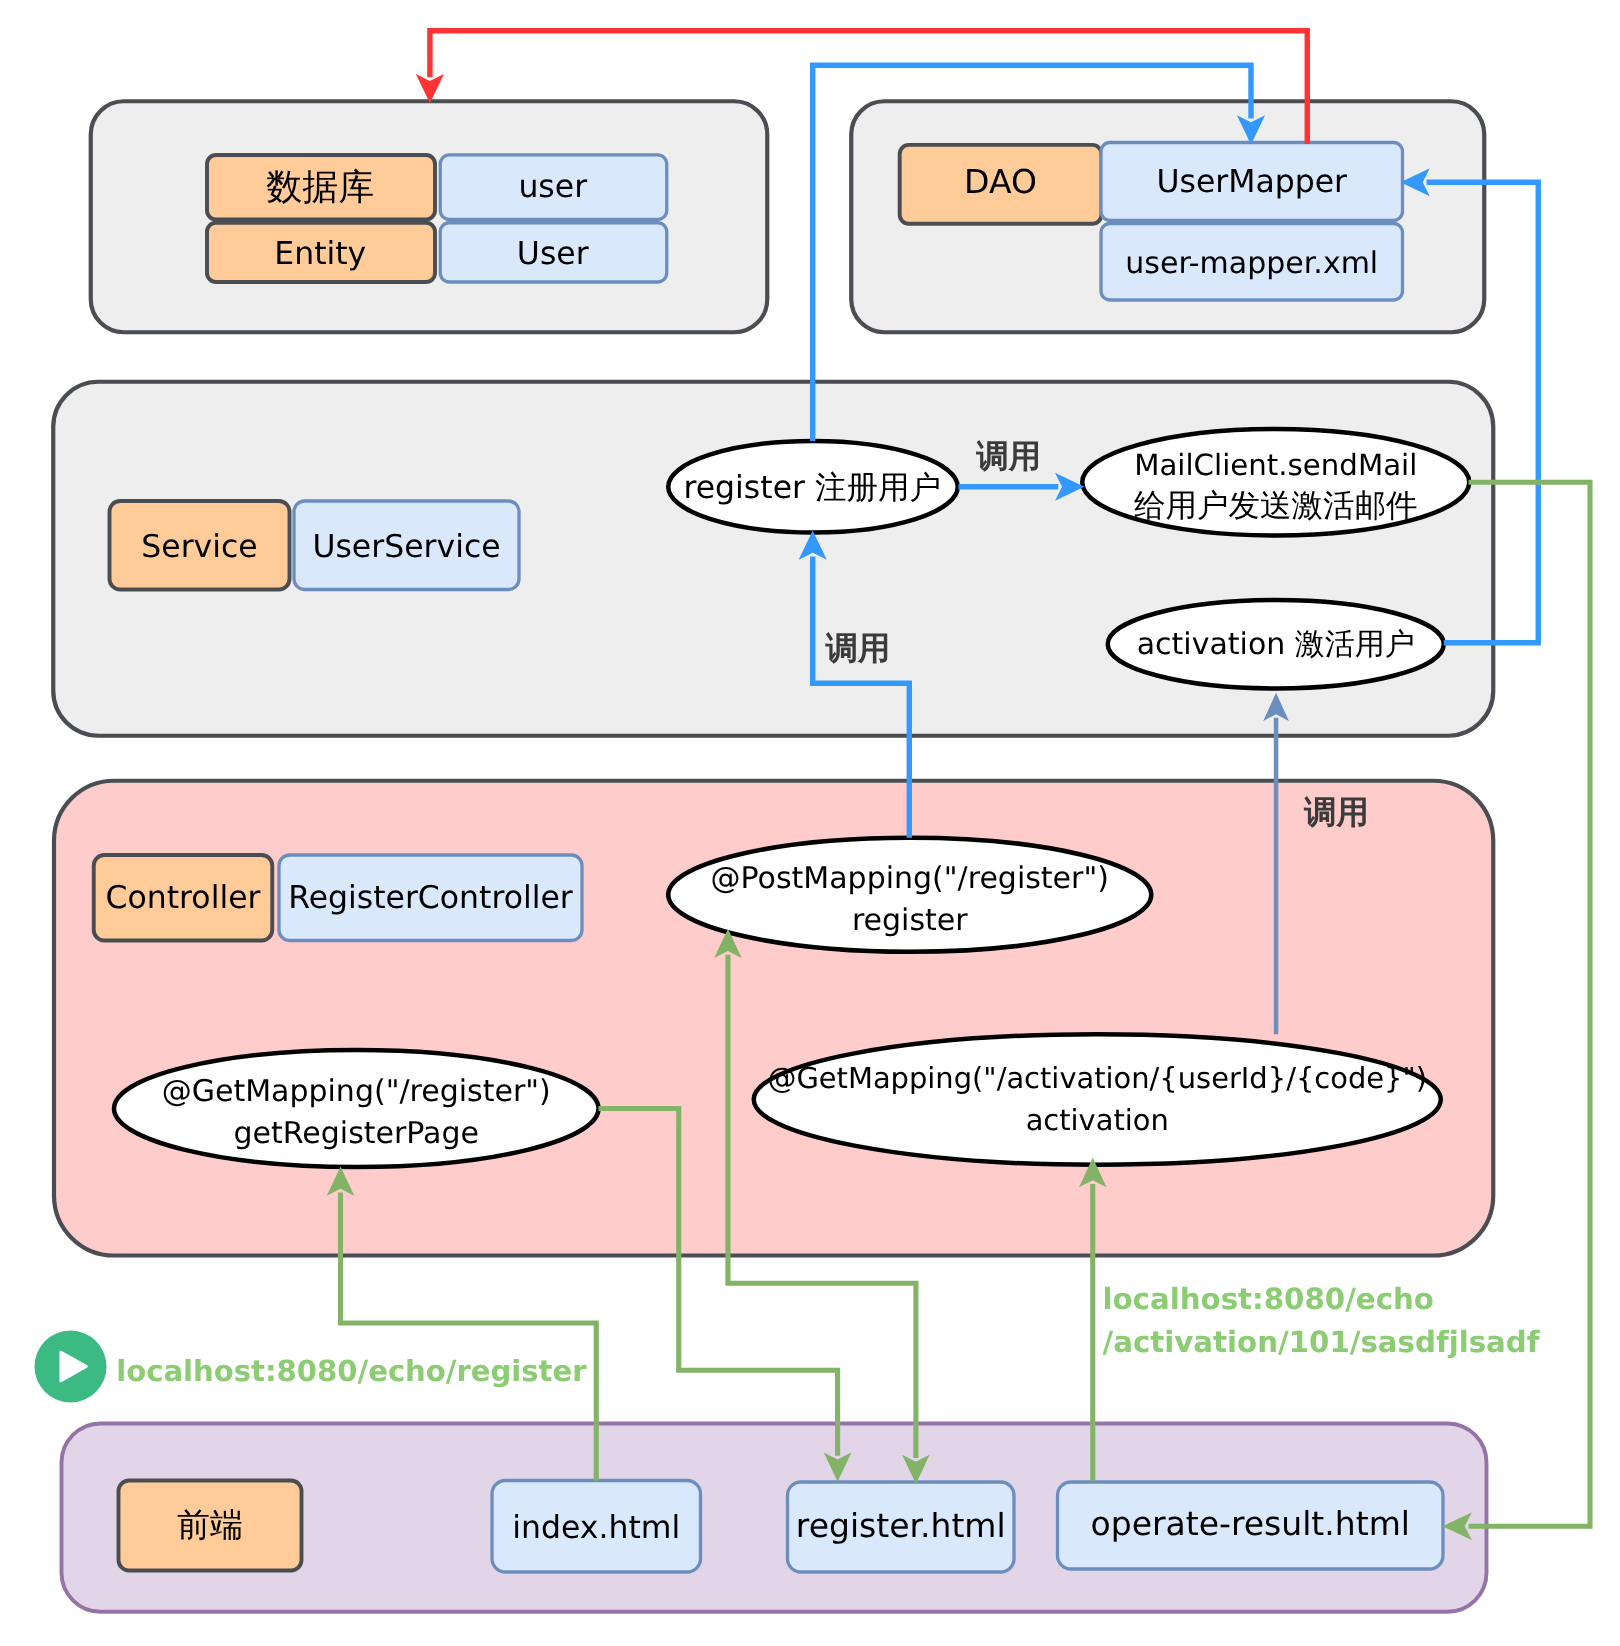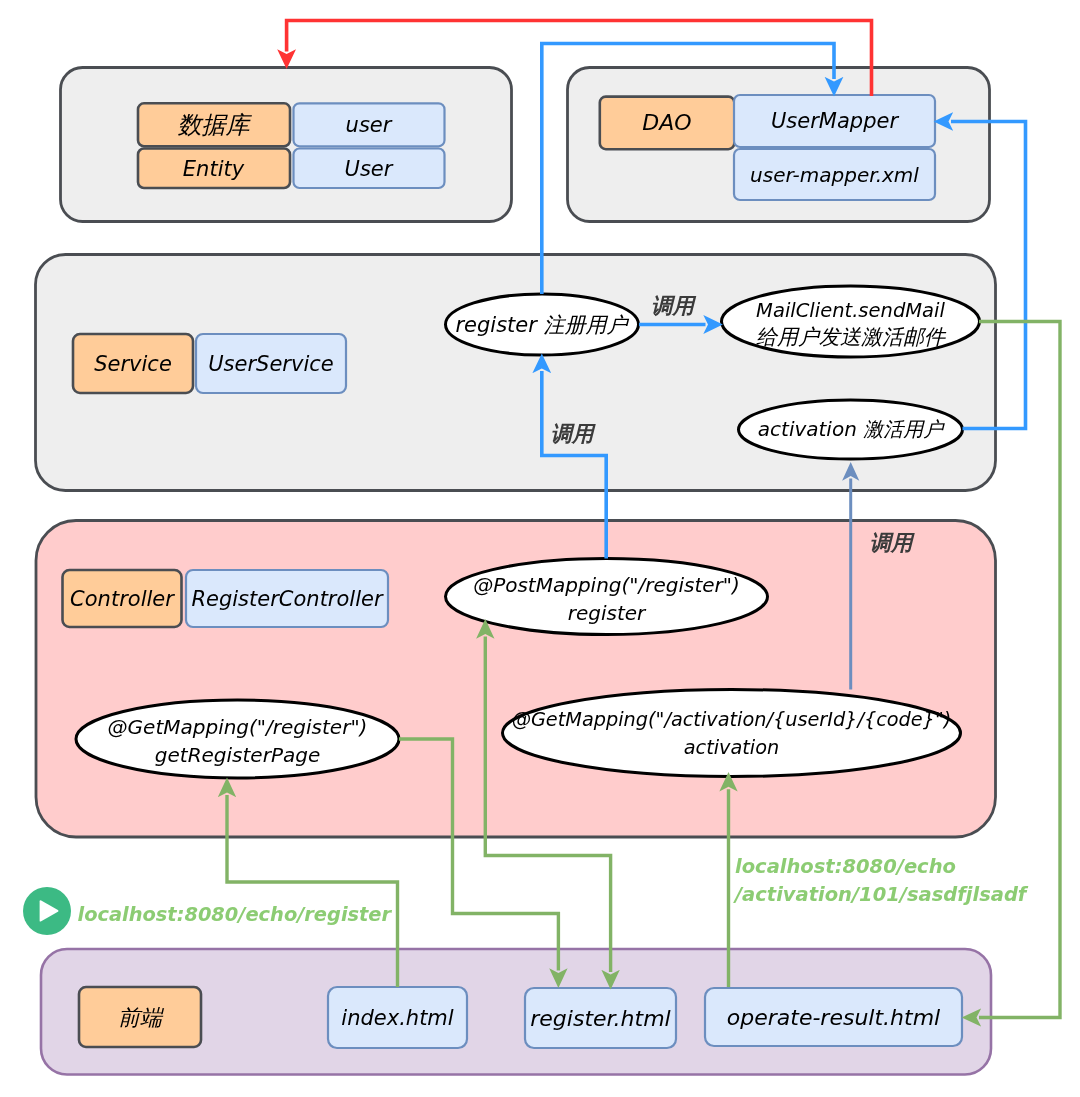--- a/index.html
+++ b/index.html
@@ -1,17 +1,17 @@
 <!DOCTYPE html>
 <html><head>
 <meta charset="utf-8">
 <style>
   html,body{margin:0;padding:0;background:#ffffff;}
   body{width:1080px;height:1097px;overflow:hidden;}
-  #stage{position:relative;width:1080px;height:1097px;background:#fff;font-style:italic;}
+  #stage{position:relative;width:1080px;height:1097px;background:#fff;}
   svg#diag{display:block;position:absolute;top:0;left:0;}
   .sans{font-family:"DejaVu Sans",sans-serif;}
   text{white-space:pre;}
 </style>
 </head>
 <body>
 
 <div id="stage">
 <svg id="diag" width="1080" height="1097" viewBox="0 0 1080 1097" xmlns="http://www.w3.org/2000/svg">
   <defs>

